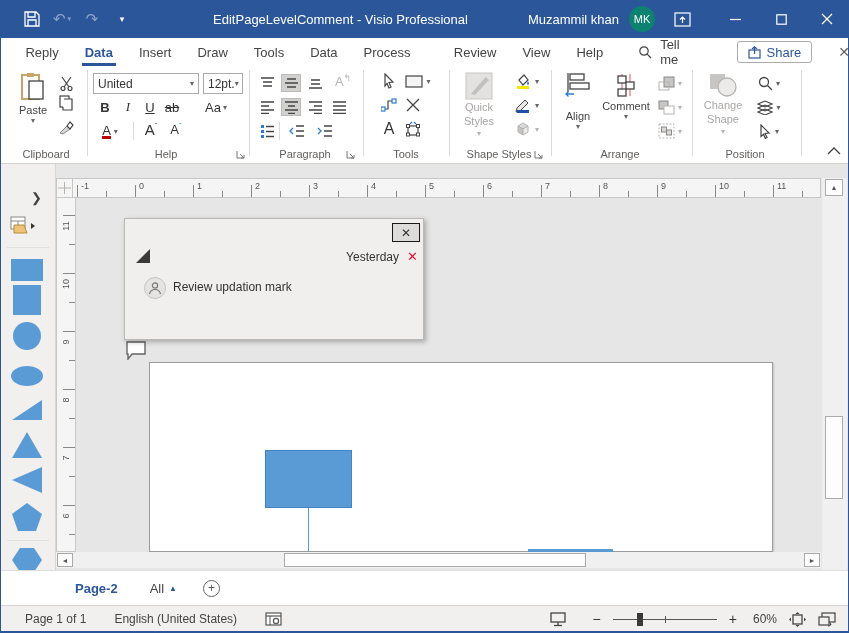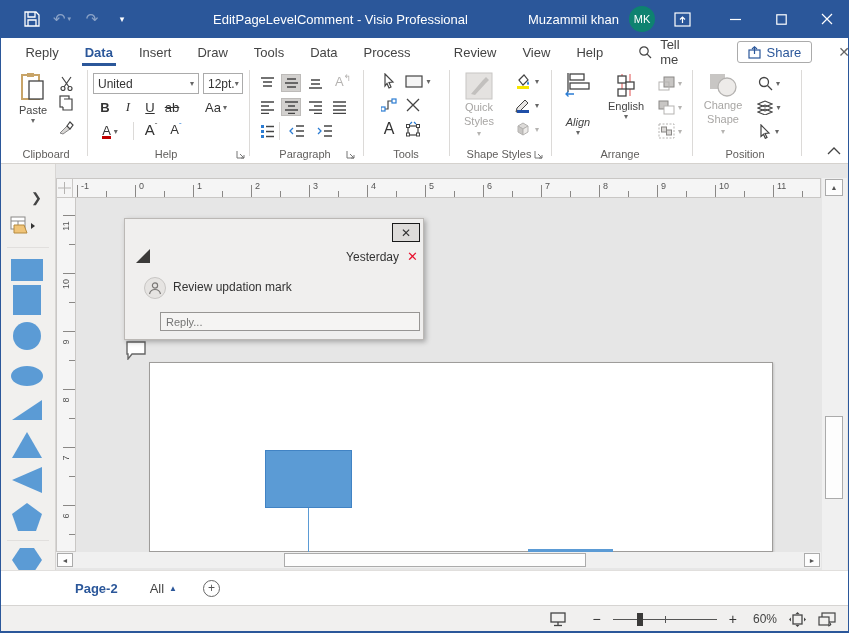--- a/index.html
+++ b/index.html
@@ -445,32 +445,32 @@
       </div>
     <div class="rsep" style="left:550px;"></div>
 
     <div class="rbtn-lg" style="left:556px; top:6px; width:42px;">
       <svg class="ic" width="26" height="26" viewBox="0 0 26 26">
           <line x1="3" y1="1" x2="3" y2="20" stroke="#444" stroke-width="1.3"></line>
           <rect x="5" y="2" width="14" height="6" fill="none" stroke="#444" stroke-width="1.3"></rect>
           <rect x="5" y="11" width="19" height="6" fill="none" stroke="#444" stroke-width="1.3"></rect>
           <path d="M1 22 h8 M3.5 19.5 L1 22 l2.5 2.5" fill="none" stroke="#2B7CD3" stroke-width="1.3"></path>
         </svg>
-      <span style="margin-top:18px;font-style:italic;">Align</span>
+      <span style="margin-top:12px;">Align</span>
       <span class="chev">▾</span>
     </div>
     <div class="rbtn-lg" style="left:602px; top:6px; width:46px;">
       <svg class="ic" width="26" height="26" viewBox="0 0 26 26">
           <line x1="9" y1="2" x2="9" y2="24" stroke="#E05050" stroke-width="1"></line>
           <line x1="17" y1="2" x2="17" y2="24" stroke="#E05050" stroke-width="1"></line>
           <rect x="5" y="4" width="8" height="7" fill="#fff" stroke="#444" stroke-width="1.3"></rect>
           <rect x="13" y="10" width="8" height="7" fill="#fff" stroke="#444" stroke-width="1.3"></rect>
           <rect x="5" y="17" width="8" height="7" fill="#fff" stroke="#444" stroke-width="1.3"></rect>
         </svg>
-      <span style="margin-top:2px;">English</span>
+      <span style="margin-top:2px;">Comment</span>
       <span class="chev">▾</span>
     </div>
     <div class="rbtn-sm" style="left:652px; top:8px; width:34px;">
       <svg class="ic" width="17" height="15" viewBox="0 0 17 15">
           <rect x="6" y="1" width="10" height="10" fill="#C8C6C4" stroke="#8A8886"></rect>
           <rect x="1" y="6" width="10" height="8" fill="none" stroke="#B5B3B1"></rect>
         </svg>
       <span class="chev-dim" style="margin-left:3px;">▾</span>
     </div>
     <div class="rbtn-sm" style="left:652px; top:32px; width:34px;">
@@ -672,33 +672,44 @@
     <div id="popup-triangle"></div>
     <div id="popup-date">Yesterday</div>
     <div id="popup-delete">✕</div>
     <div id="popup-avatar">
       <svg class="ic" width="14" height="14" viewBox="0 0 14 14">
           <circle cx="7" cy="4.5" r="2.6" fill="none" stroke="#7A7876" stroke-width="1.2"></circle>
           <path d="M1.5 13 q1-4.5 5.5-4.5 q4.5 0 5.5 4.5" fill="none" stroke="#7A7876" stroke-width="1.2"></path>
         </svg>
     </div>
     <div id="popup-text">Review updation mark</div>
-    <input id="popup-reply" placeholder="Reply..." style="">
   </div>
 
   <div id="tabbar">
     <div id="page-tab">Page-2</div>
     <div id="all-tabs">
       <span>All</span>
         <span class="tri">▲</span>
     </div>
     <div id="add-page">+</div>
   </div>
 
   <div id="statusbar">
+    <div id="status-left">
+      <span>Page 1 of 1</span>
+      <span>English (United States)</span>
+      <span>
+        <svg class="ic" width="17" height="14" viewBox="0 0 17 14">
+            <rect x="1" y="1" width="15" height="12" fill="#fff" stroke="#555" stroke-width="1.2"></rect>
+            <line x1="1" y1="4" x2="16" y2="4" stroke="#555" stroke-width="1.2"></line>
+            <line x1="5" y1="4" x2="5" y2="13" stroke="#555" stroke-width="1"></line>
+            <circle cx="11" cy="9" r="2.6" fill="none" stroke="#555" stroke-width="1.2"></circle>
+          </svg>
+      </span>
+    </div>
     <div id="status-right">
       <span style="margin-right:14px;">
         <svg class="ic" width="18" height="15" viewBox="0 0 18 15">
             <rect x="2" y="1" width="14" height="9" fill="none" stroke="#444" stroke-width="1.3"></rect>
             <line x1="9" y1="10" x2="9" y2="13" stroke="#444" stroke-width="1.3"></line>
             <line x1="5" y1="13.5" x2="13" y2="13.5" stroke="#444" stroke-width="1.3"></line>
           </svg>
       </span>
       <span class="zoom-pm">−</span>
       <div id="zoom-slider">

